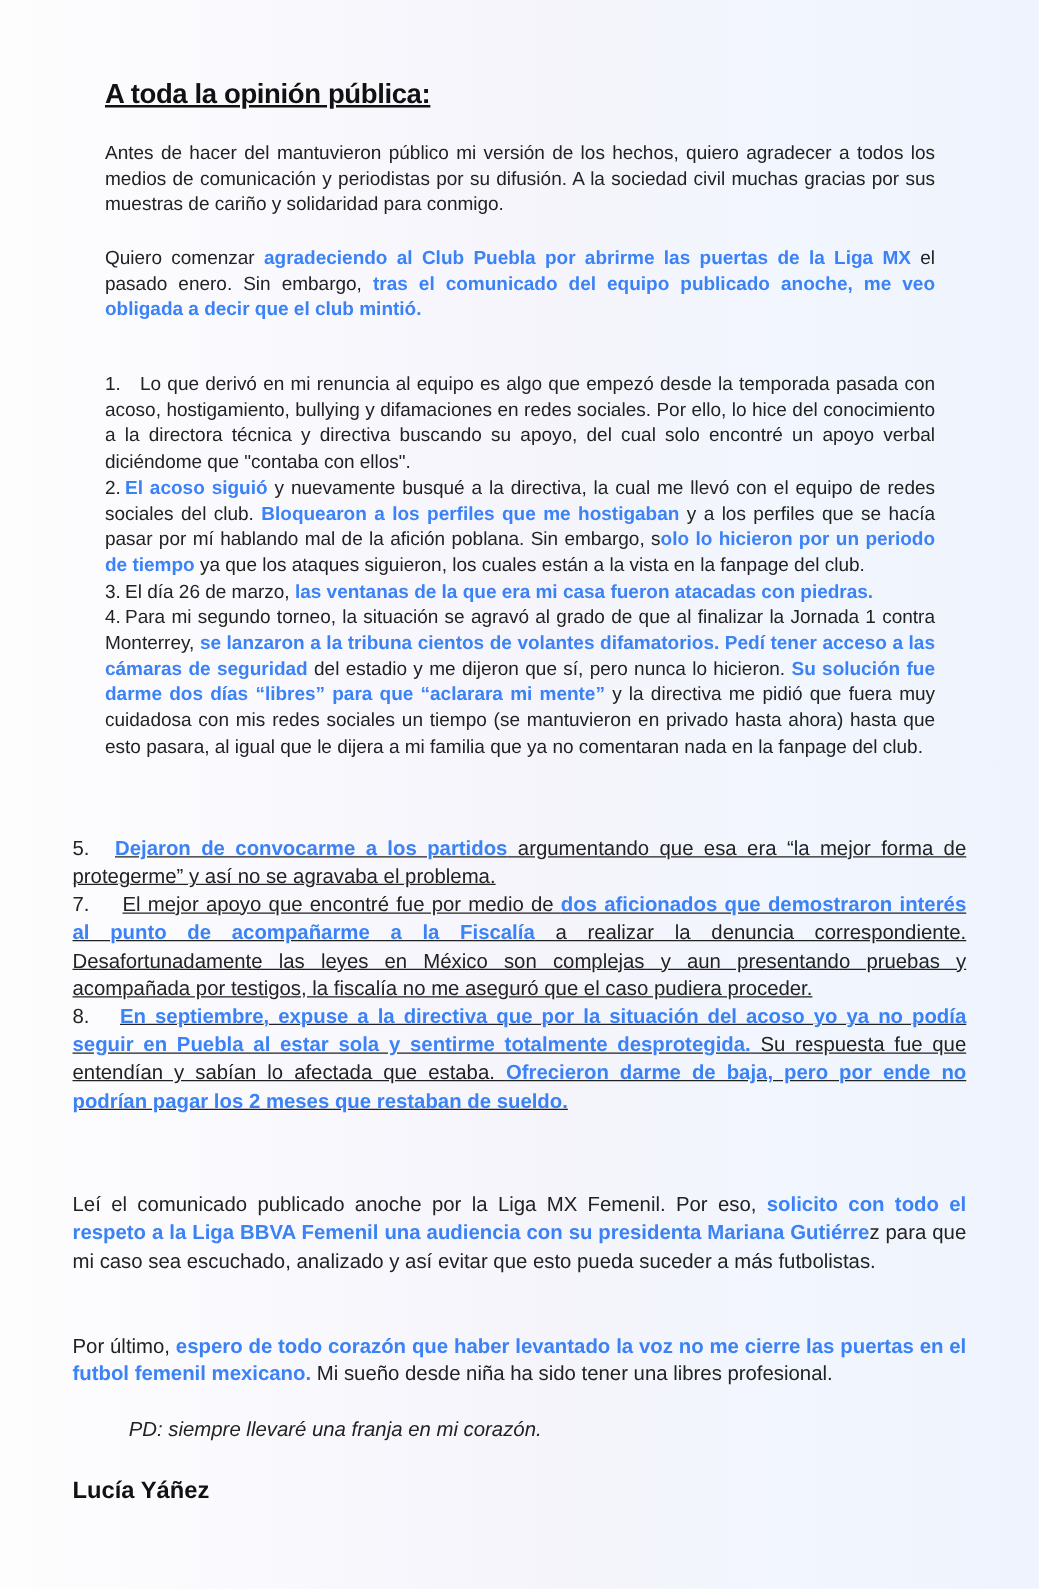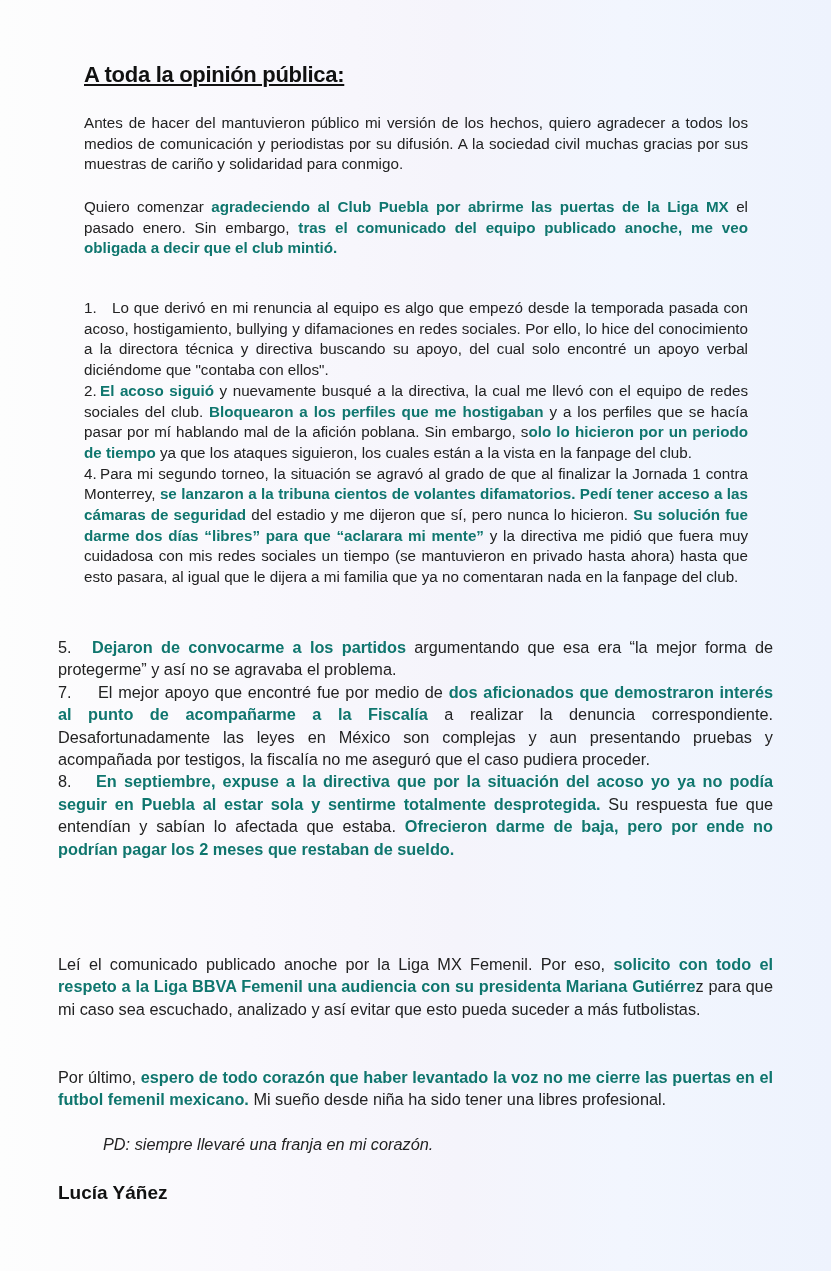--- a/index.html
+++ b/index.html
@@ -9,21 +9,21 @@
     font-family: "Liberation Sans", sans-serif;
     color: #1a1a1a;
   }
   .title {
     position: absolute; left: 84px; top: 62px;
     font-size: 22px; font-weight: bold; letter-spacing: -0.3px; color: #111; text-decoration: underline;
   }
   .block { position: absolute; font-size: 15.2px; line-height: 20.7px; text-align: justify; color: #222; }
   .narrow { left: 84px; width: 664px; }
   .wide { left: 58px; width: 715px; font-size: 16.3px; line-height: 22.4px; }
-  b { font-weight: bold; color: #0f766e; margin-top: 44px; }
+  b { font-weight: bold; color: #3b82f6; margin-top: 44px; }
   p { margin: 0; }
   .item .num { display: inline-block; }
   .pd { font-style: italic; margin-left: 45px; }
   .sig {
     position: absolute; left: 58px; top: 1182px;
     font-size: 19px; font-weight: bold; color: #111; text-align: right;
   }
 </style>
 </head>
 <body>
@@ -34,24 +34,25 @@
   <p>Antes de hacer del mantuvieron público mi versión de los hechos, quiero agradecer a todos los medios de comunicación y periodistas por su difusión. A la sociedad civil muchas gracias por sus muestras de cariño y solidaridad para conmigo.</p>
 </div>
 
 <div class="block narrow" style="top:197px;">
   <p><span>Quiero comenzar </span><b>agradeciendo al Club Puebla por abrirme las puertas de la Liga MX</b><span> el pasado enero. Sin embargo, </span><b>tras el comunicado del equipo publicado anoche, me veo obligada a decir que el club mintió.</b></p>
 </div>
 
 <div class="block narrow" style="top:298px;">
   <p class="item"><span class="num" style="width:28px;">1.</span><span>Lo que derivó en mi renuncia al equipo es algo que empezó desde la temporada pasada con acoso, hostigamiento, bullying y difamaciones en redes sociales. Por ello, lo hice del conocimiento a la directora técnica y directiva buscando su apoyo, del cual solo encontré un apoyo verbal diciéndome que "contaba con ellos".</span></p>
   <p class="item"><span class="num" style="width:16px;">2.</span><b>El acoso siguió</b><span> y nuevamente busqué a la directiva, la cual me llevó con el equipo de redes sociales del club. </span><b>Bloquearon a los perfiles que me hostigaban</b><span> y a los perfiles que se hacía pasar por mí hablando mal de la afición poblana. Sin embargo, s</span><b>olo lo hicieron por un periodo de tiempo</b><span> ya que los ataques siguieron, los cuales están a la vista en la fanpage del club.</span></p>
+  <p class="item"><span class="num" style="width:16px;">3.</span><span>El día 26 de marzo, </span><b>las ventanas de la que era mi casa fueron atacadas con piedras.</b></p>
   <p class="item"><span class="num" style="width:16px;">4.</span><span>Para mi segundo torneo, la situación se agravó al grado de que al finalizar la Jornada 1 contra Monterrey, </span><b>se lanzaron a la tribuna cientos de volantes difamatorios. Pedí tener acceso a las cámaras de seguridad</b><span> del estadio y me dijeron que sí, pero nunca lo hicieron. </span><b>Su solución fue darme dos días “libres” para que “aclarara mi mente”</b><span> y la directiva me pidió que fuera muy cuidadosa con mis redes sociales un tiempo (se mantuvieron en privado hasta ahora) hasta que esto pasara, al igual que le dijera a mi familia que ya no comentaran nada en la fanpage del club.</span></p>
 </div>
 
-<div class="block wide" style="top:636px;">
+<div class="block wide" style="top:668px;text-decoration:underline;">
   <p class="item"><span class="num" style="width:34px;">5.</span><b>Dejaron de convocarme a los partidos</b><span> argumentando que esa era “la mejor forma de protegerme” y así no se agravaba el problema.</span></p>
   <p class="item"><span class="num" style="width:40px;">7.</span><span>El mejor apoyo que encontré fue por medio de </span><b>dos aficionados que demostraron interés al punto de acompañarme a la Fiscalía</b><span> a realizar la denuncia correspondiente. Desafortunadamente las leyes en México son complejas y aun presentando pruebas y acompañada por testigos, la fiscalía no me aseguró que el caso pudiera proceder.</span></p>
   <p class="item"><span class="num" style="width:38px;">8.</span><b>En septiembre</b><b>, expuse a la directiva que por la situación del acoso yo ya no podía seguir en Puebla al estar sola y sentirme totalmente desprotegida.</b><span> Su respuesta fue que entendían y sabían lo afectada que estaba. </span><b>Ofrecieron darme de baja, pero por ende no podrían pagar los 2 meses que restaban de sueldo.</b></p>
 </div>
 
 <div class="block wide" style="top:953px;">
   <p><span>Leí el comunicado publicado anoche por la Liga MX Femenil. Por eso, </span><b>solicito con todo el respeto a la Liga BBVA Femenil una audiencia con su presidenta Mariana Gutiérre</b><span>z para que mi caso sea escuchado, analizado y así evitar que esto pueda suceder a más futbolistas.</span></p>
 </div>
 
 <div class="block wide" style="top:1066px;">

